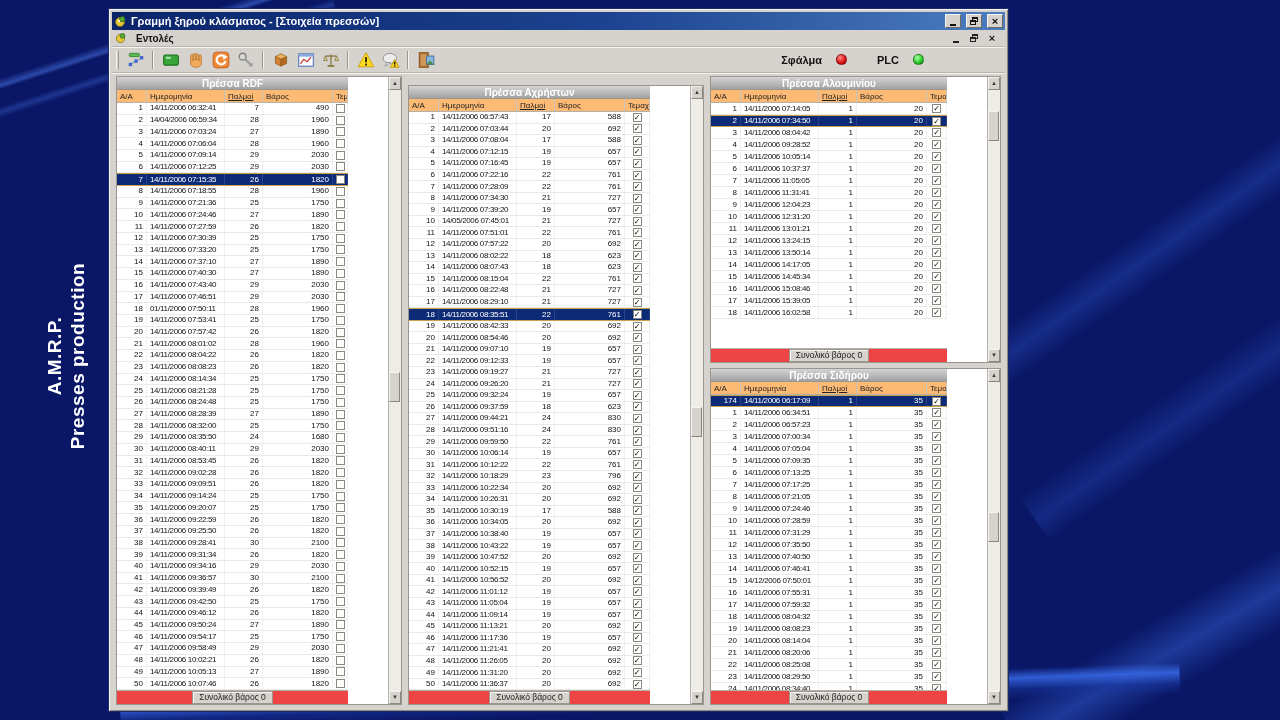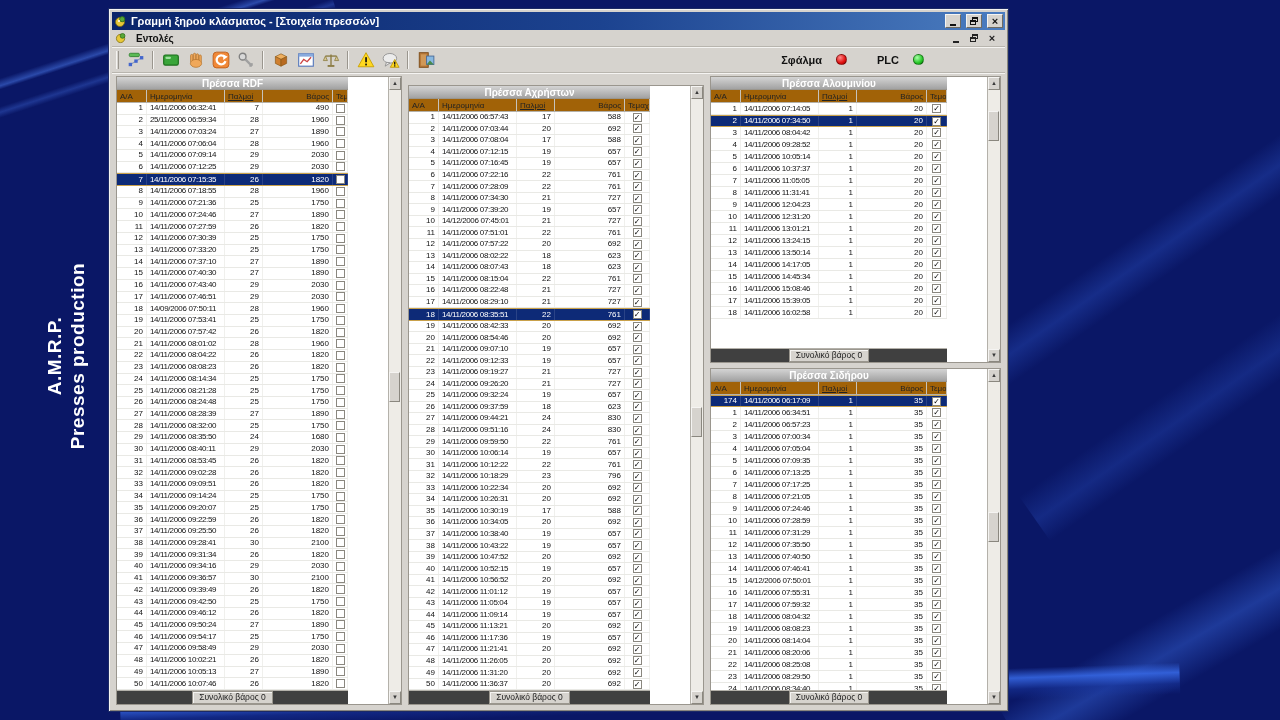--- a/index.html
+++ b/index.html
@@ -61,41 +61,41 @@
   .client { flex:1; display:flex; gap:6px; padding:3px 4px; overflow:hidden; }
   .panel { display:flex; border:1px solid #9a968e; background:#fff; overflow:hidden;gap:40px; }
   .p1 { flex:0 0 286px; } .p2 { flex:0 0 296px;margin-top:9px; }
   .col3 { flex:1; display:flex; flex-direction:column; gap:5px; min-width:0; }
   .p3 { flex:0 0 287px; } .p4 { flex:1; }
   .panel-main { flex:1; display:flex; flex-direction:column; min-width:0; }
 
   .grid-title { height:13px; flex:0 0 13px; background:linear-gradient(#d4d4d4,#a2a2a2); color:#fff;
                 font-weight:bold; font-size:10px; line-height:13px; text-align:center;
                 border-bottom:1px solid #9a968e; white-space:nowrap; overflow:hidden; }
-  .grid-head { height:13px; flex:0 0 13px; display:flex; background:#a16207; border-bottom:1px solid #b4b1aa;
+  .grid-head { height:13px; flex:0 0 13px; display:flex; background:#fdba74; border-bottom:1px solid #b4b1aa;
                font-size:8px; color:#222; }
   .hcell { padding:1px 3px; line-height:11px; border-right:1px solid #c6c3bc; white-space:nowrap; overflow:hidden; }
   .grid-body { flex:1; overflow:hidden; background:#fff; }
   .fill .grid-body { display:flex; flex-direction:column; }
   .fill .grid-row { flex:1 1 0; height:auto; min-height:0; }
   .grid-row { display:flex; height:12px; background:#fff; border-bottom:1px solid #e9e9e5; }
   .cell { padding:0 3px; font-size:8px; line-height:10px; border-right:1px solid #f0f0ed;
           white-space:nowrap; overflow:hidden; display:flex; align-items:center; color:#111; }
   .c0 { width:30px; justify-content:flex-end; }
   .c1 { width:78px; letter-spacing:-0.35px; }
   .c2 { width:38px; justify-content:flex-end; }
   .c3 { width:70px; justify-content:flex-end; }
   .c4 { flex:1; justify-content:center; padding:0; }
-  .h0 { width:30px; } .h1 { width:78px; } .h2 { width:38px;text-decoration:underline; } .h3 { width:70px;text-align:right; } .h4 { flex:1; }
+  .h0 { width:30px; } .h1 { width:78px; } .h2 { width:38px;text-decoration:underline; } .h3 { width:70px; } .h4 { flex:1; }
   .checkbox { width:9px; height:9px; background:#fff; border:1px solid #8a877f; font-size:8px;
               line-height:7px; text-align:center; color:#000; font-weight:bold; }
   .grid-row.sel { background:#0d2a77; border-top:1px solid #c9a14b; border-bottom:1px solid #c9a14b; }
   .grid-row.sel .cell { color:#fff; border-right-color:rgba(255,255,255,.12); }
 
-  .grid-footer { height:14px; flex:0 0 14px; background:#404040; border-top:1px solid #b4b1aa;
+  .grid-footer { height:14px; flex:0 0 14px; background:#ef4444; border-top:1px solid #b4b1aa;
                  display:flex; align-items:center; justify-content:center; }
   .total-box { font-size:8.5px; line-height:11px; padding:0 6px; color:#222; background:#d6d3ce;
                border:1px solid #9a968e; box-shadow:inset 1px 1px 0 #f5f4f2; white-space:nowrap; }
 
   .vscroll { flex:0 0 13px; display:flex; flex-direction:column; background:#eeece7; border-left:1px solid #b4b1aa; }
   .sb-btn { height:13px; flex:0 0 13px; background:#d6d3ce; border:1px solid; border-color:#f5f4f2 #8a877f #8a877f #f5f4f2;
             font-size:6px; line-height:10px; text-align:center; color:#3a3a3a; }
   .sb-track { flex:1; position:relative; }
   .sb-thumb { position:absolute; left:0; width:11px; height:30px; background:#d6d3ce;
               border:1px solid; border-color:#f5f4f2 #8a877f #8a877f #f5f4f2; }
@@ -288,21 +288,21 @@
                 <div class="cell c0">1</div>
                 <div class="cell c1">14/11/2006 06:32:41</div>
                 <div class="cell c2">7</div>
                 <div class="cell c3">490</div>
                 <div class="cell c4">
                   <span class="checkbox"></span>
                 </div>
               </div>
               <div class="grid-row">
                 <div class="cell c0">2</div>
-                <div class="cell c1">25/11/2006 06:59:34</div>
+                <div class="cell c1">14/04/2006 06:59:34</div>
                 <div class="cell c2">28</div>
                 <div class="cell c3">1960</div>
                 <div class="cell c4">
                   <span class="checkbox"></span>
                 </div>
               </div>
               <div class="grid-row">
                 <div class="cell c0">3</div>
                 <div class="cell c1">14/11/2006 07:03:24</div>
                 <div class="cell c2">27</div>
@@ -432,21 +432,21 @@
                 <div class="cell c0">17</div>
                 <div class="cell c1">14/11/2006 07:46:51</div>
                 <div class="cell c2">29</div>
                 <div class="cell c3">2030</div>
                 <div class="cell c4">
                   <span class="checkbox"></span>
                 </div>
               </div>
               <div class="grid-row">
                 <div class="cell c0">18</div>
-                <div class="cell c1">14/09/2006 07:50:11</div>
+                <div class="cell c1">01/11/2006 07:50:11</div>
                 <div class="cell c2">28</div>
                 <div class="cell c3">1960</div>
                 <div class="cell c4">
                   <span class="checkbox"></span>
                 </div>
               </div>
               <div class="grid-row">
                 <div class="cell c0">19</div>
                 <div class="cell c1">14/11/2006 07:53:41</div>
                 <div class="cell c2">25</div>
@@ -834,21 +834,21 @@
                 <div class="cell c0">9</div>
                 <div class="cell c1">14/11/2006 07:39:20</div>
                 <div class="cell c2">19</div>
                 <div class="cell c3">657</div>
                 <div class="cell c4">
                   <span class="checkbox">✓</span>
                 </div>
               </div>
               <div class="grid-row">
                 <div class="cell c0">10</div>
-                <div class="cell c1">14/12/2006 07:45:01</div>
+                <div class="cell c1">14/05/2006 07:45:01</div>
                 <div class="cell c2">21</div>
                 <div class="cell c3">727</div>
                 <div class="cell c4">
                   <span class="checkbox">✓</span>
                 </div>
               </div>
               <div class="grid-row">
                 <div class="cell c0">11</div>
                 <div class="cell c1">14/11/2006 07:51:01</div>
                 <div class="cell c2">22</div>

